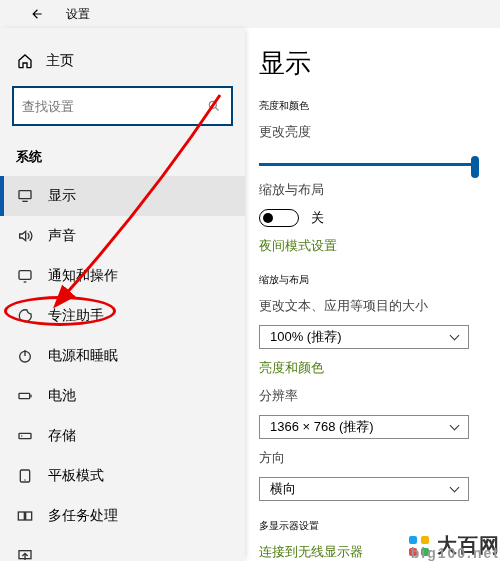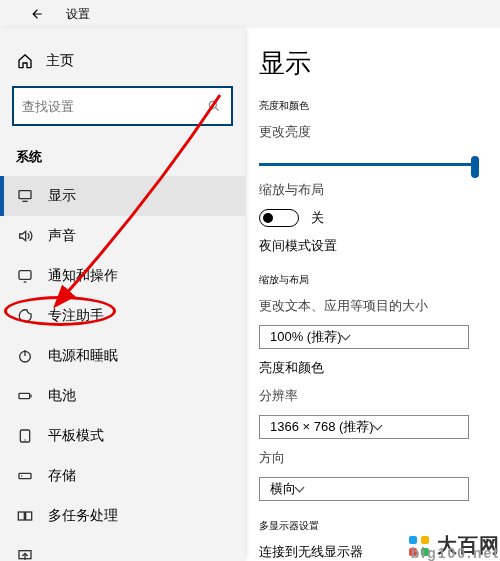--- a/index.html
+++ b/index.html
@@ -89,27 +89,27 @@
   .content {
     flex: 1;
     padding: 18px 14px 0 14px;
     display: flex;
     flex-direction: column;
     gap: 10px;
   }
   .h1 { font-size: 26px; font-weight: 300; }
   .h2 { font-size: 10px; font-weight: normal; margin-top: 8px; }
   .field-label { font-size: 13px; color: #444; }
-  .link { color: #000000; font-size: 13px; cursor: pointer; }
+  .link { color: #4d7c0f; font-size: 13px; cursor: pointer; }
   .select {
     border: 1px solid #888;
     height: 30px;
     display: flex;
     align-items: center;
-    justify-content: flex-start;
+    justify-content: space-between;
     padding: 0 10px;
     font-size: 13px;
     background: #fff;
     width: 210px;
   }
   .chevron { border: solid #333; border-width: 0 1px 1px 0; display:inline-block; padding:3px; margin-top:-3px; }
   .slider {
     position: relative;
     height: 18px;
     margin: 4px 0 2px 0;
@@ -233,34 +233,34 @@
             <svg width="16" height="16" viewBox="0 0 24 24">
               <rect x="3" y="8" width="16" height="8" rx="1" fill="none" stroke="#333" stroke-width="2"></rect>
               <rect x="20" y="10" width="2" height="4" fill="#333"></rect>
             </svg>
           </span>
           <span>电池</span>
         </li>
         <li class="nav-item">
           <span class="icon">
             <svg width="16" height="16" viewBox="0 0 24 24">
+              <rect x="3" y="8" width="18" height="8" rx="1" fill="none" stroke="#333" stroke-width="2"></rect>
+              <circle cx="7" cy="12" r="1" fill="#333"></circle>
+            </svg>
+          </span>
+          <span>存储</span>
+        </li>
+        <li class="nav-item">
+          <span class="icon">
+            <svg width="16" height="16" viewBox="0 0 24 24">
               <rect x="5" y="3" width="14" height="18" rx="2" fill="none" stroke="#333" stroke-width="2"></rect>
               <circle cx="12" cy="18" r="1" fill="#333"></circle>
             </svg>
           </span>
           <span>平板模式</span>
-        </li>
-        <li class="nav-item">
-          <span class="icon">
-            <svg width="16" height="16" viewBox="0 0 24 24">
-              <rect x="3" y="8" width="18" height="8" rx="1" fill="none" stroke="#333" stroke-width="2"></rect>
-              <circle cx="7" cy="12" r="1" fill="#333"></circle>
-            </svg>
-          </span>
-          <span>存储</span>
         </li>
         <li class="nav-item">
           <span class="icon">
             <svg width="16" height="16" viewBox="0 0 24 24">
               <rect x="2" y="6" width="9" height="12" fill="none" stroke="#333" stroke-width="2"></rect>
               <rect x="13" y="6" width="9" height="12" fill="none" stroke="#333" stroke-width="2"></rect>
             </svg>
           </span>
           <span>多任务处理</span>
         </li>

